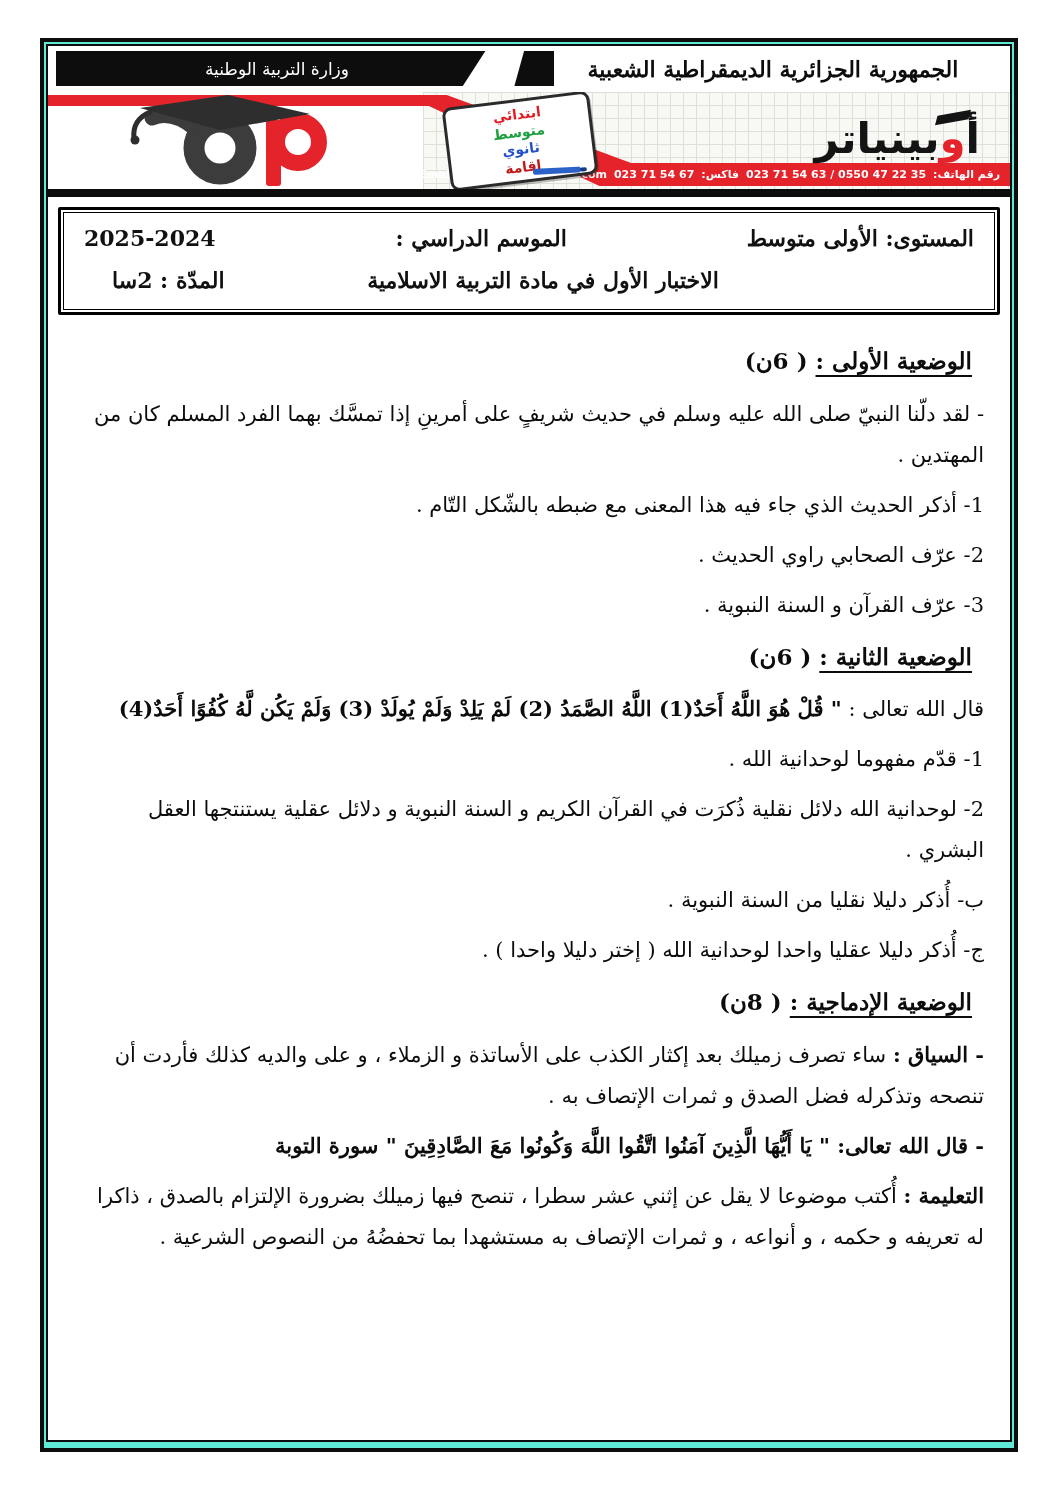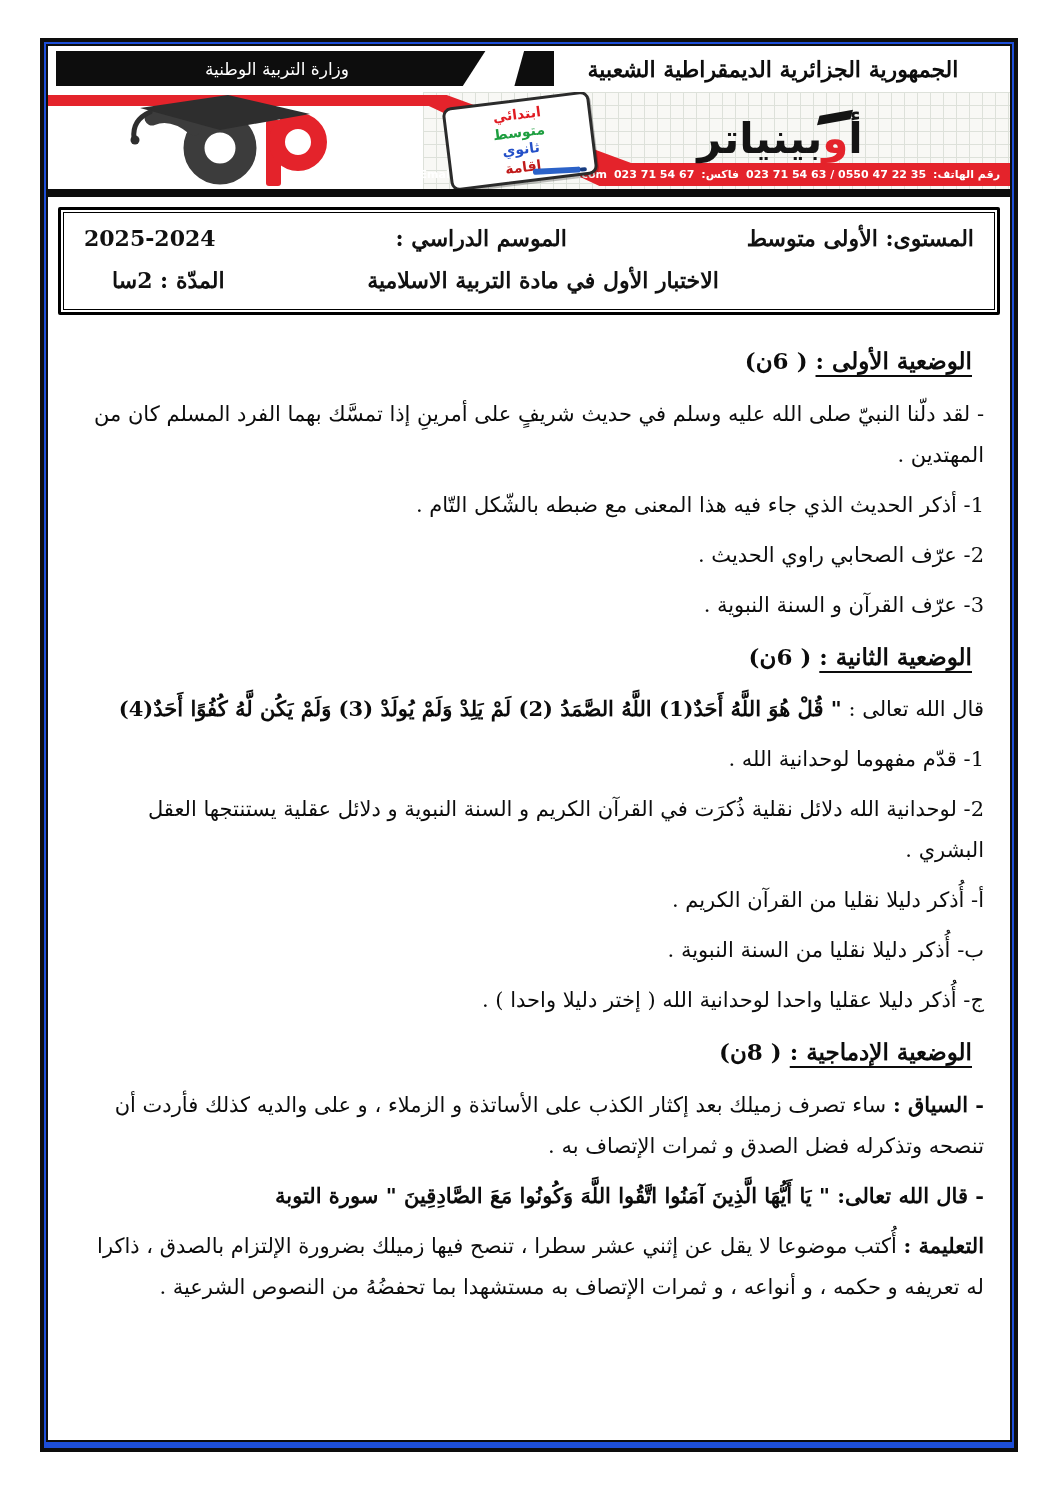--- a/index.html
+++ b/index.html
@@ -8,21 +8,21 @@
     width: 1058px;
     font-family: "DejaVu Sans", sans-serif;
     color: #111;
   }
   .page {
     width: 978px;
     margin: 38px auto 40px;
     border: 4px solid #0d0d0d;
     padding: 2px;
     min-height: 1414px;
-    background: #1d4ed8;
+    background: #5eead4;
   }
   .page-inner {
     border: 2px solid #0d0d0d;
     min-height: 1398px;
     background: #fff;
     overflow: hidden;
   }
 
   
   .banner-row { position: relative; height: 46px; background: #fff; }
@@ -84,21 +84,21 @@
   }
 
   .inst-title {
     position: absolute; right: 26px; top: 4px; width: 400px;
     text-align: center; font-weight: bold; font-size: 21px; color: #141414;
     font-family: "DejaVu Serif", "Liberation Serif", serif;
     white-space: nowrap; z-index: 2;
   }
   .brand {
     position: absolute; right: 30px; top: 25px; width: 400px;
-    text-align: center; font-weight: 800; font-size: 42px; color: #141414;
+    text-align: right; font-weight: 800; font-size: 42px; color: #141414;
     letter-spacing: 1px; white-space: nowrap; z-index: 2; line-height: 1.05;
   }
   .brand .waw { color: var(--red, #e4232b); position: relative; display: inline-block; }
   .brand .waw::before {
     content: ""; position: absolute; top: -4px; left: 50%;
     width: 34px; height: 9px; background: #141414;
     transform: translateX(-50%) rotate(-10deg) skewX(-25deg);
   }
   .contact {
     position: absolute; right: 10px; bottom: 5px; left: 42%; height: 19px;
@@ -209,21 +209,20 @@
       <p class="h-sec"><span class="u">الوضعية الأولى :</span><span class="score">( 6ن)</span></p>
       <p>- لقد دلّنا النبيّ صلى الله عليه وسلم في حديث شريفٍ على أمرينِ إذا تمسَّك بهما الفرد المسلم كان من المهتدين .</p>
       <p>1- أذكر الحديث الذي جاء فيه هذا المعنى مع ضبطه بالشّكل التّام .</p>
       <p>2- عرّف الصحابي راوي الحديث .</p>
       <p>3- عرّف القرآن  و السنة النبوية .</p>
 
       <p class="h-sec"><span class="u">الوضعية الثانية :</span><span class="score">( 6ن)</span></p>
       <p><span>قال الله تعالى : </span><span class="b">" قُلْ هُوَ اللَّهُ أَحَدٌ(1) اللَّهُ الصَّمَدُ (2) لَمْ يَلِدْ وَلَمْ يُولَدْ (3) وَلَمْ يَكُن لَّهُ كُفُوًا أَحَدٌ(4)</span></p>
       <p>1- قدّم مفهوما لوحدانية الله .</p>
       <p>2- لوحدانية الله دلائل نقلية ذُكرَت في القرآن الكريم و السنة النبوية و دلائل عقلية يستنتجها العقل البشري .</p>
-      <p>أ- أُذكر دليلا نقليا من القرآن الكريم .</p>
       <p>ب- أُذكر دليلا نقليا من السنة النبوية .</p>
       <p>ج- أُذكر دليلا عقليا واحدا لوحدانية الله ( إختر دليلا واحدا ) .</p>
 
       <p class="h-sec"><span class="u">الوضعية الإدماجية :</span><span class="score">( 8ن)</span></p>
       <p><span class="b">- السياق :</span><span> ساء تصرف زميلك بعد إكثار الكذب على الأساتذة و الزملاء ، و على والديه كذلك فأردت أن تنصحه وتذكرله فضل الصدق و ثمرات الإتصاف به .</span></p>
       <p class="b">- قال الله تعالى: " يَا أَيُّهَا الَّذِينَ آمَنُوا اتَّقُوا اللَّهَ وَكُونُوا مَعَ الصَّادِقِينَ "  سورة التوبة</p>
       <p><span class="b">التعليمة :</span><span> أُكتب موضوعا لا يقل عن إثني عشر سطرا ، تنصح فيها زميلك بضرورة الإلتزام بالصدق ، ذاكرا له تعريفه و حكمه ، و أنواعه ، و ثمرات الإتصاف به مستشهدا بما تحفضُهُ من النصوص الشرعية .</span></p>
 
     </main>
   </div>

